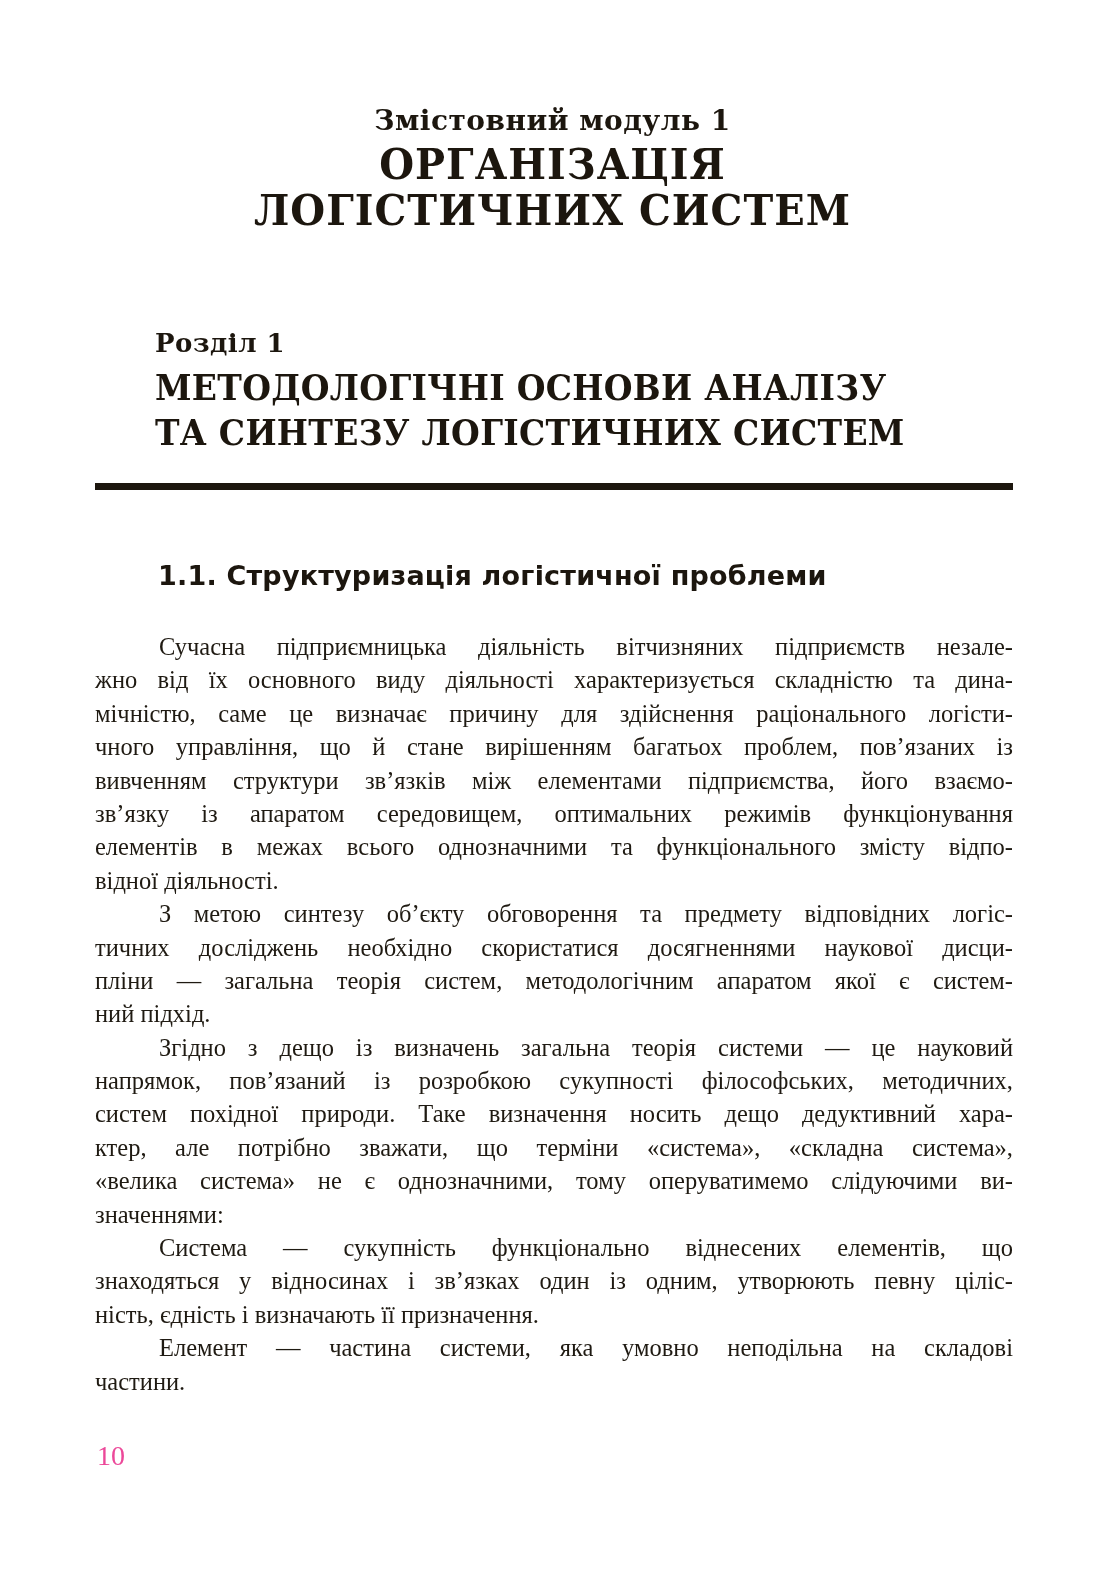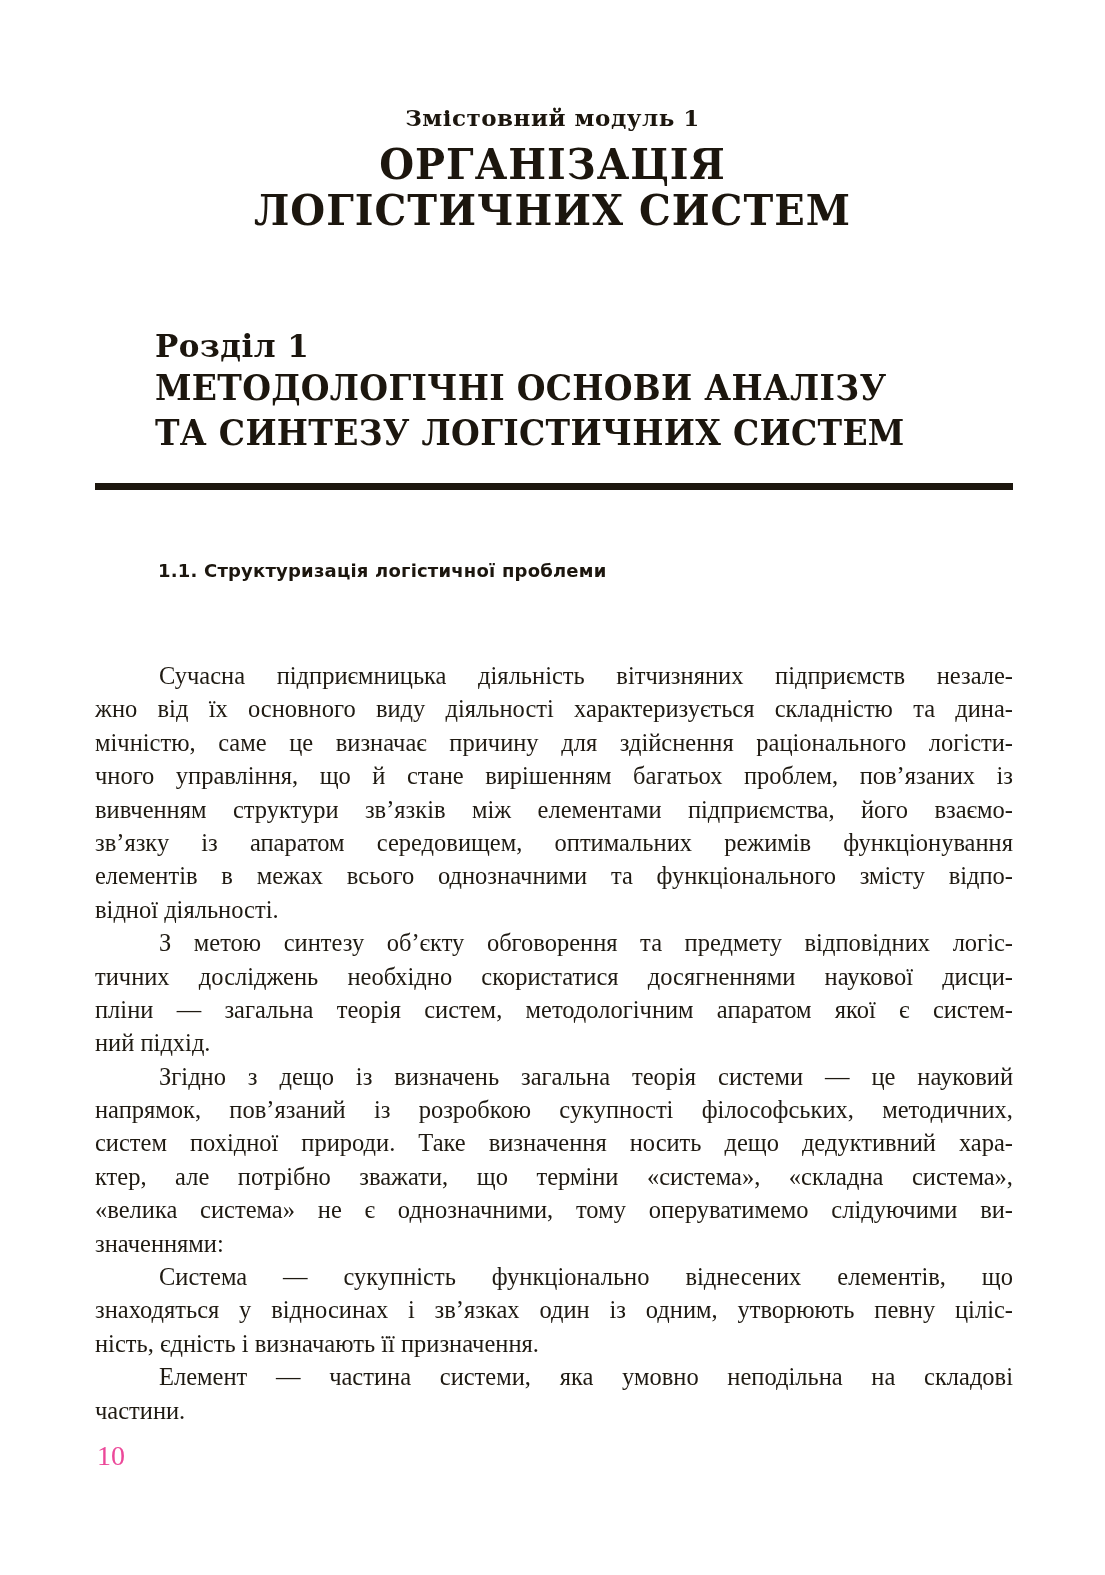--- a/index.html
+++ b/index.html
@@ -1,50 +1,50 @@
 <!DOCTYPE html>
 <html><head>
   <meta charset="utf-8">
   <style>
     html, body { margin: 0; padding: 0; background: #ffffff; }
     body { width: 1105px; height: 1575px; position: relative; overflow: hidden; color: #1c160e; }
     .page { position: absolute; left: 0; top: 0; width: 1105px; height: 1575px; }
     .module-label {
       position: absolute; left: 0; width: 1105px; top: 104px; text-align: center;
-      font-family: "DejaVu Serif", serif; font-weight: bold; font-size: 23px; letter-spacing: 0.5px;
+      font-family: "DejaVu Serif", serif; font-weight: bold; font-size: 28px; letter-spacing: 0.5px;
       color: #1c160e;
     }
     .module-title {
       position: absolute; left: 0; width: 1105px; text-align: center;
       font-family: "DejaVu Serif", serif; font-weight: bold; font-size: 40px; letter-spacing: 1px;
       transform: scaleY(1.08); color: #1c160e;
     }
     .module-title.l1 { top: 140px; }
     .module-title.l2 { top: 186px; }
     .section-label {
       position: absolute; left: 155px; top: 328px;
-      font-family: "DejaVu Serif", serif; font-weight: bold; font-size: 31px; letter-spacing: 0.5px;
+      font-family: "DejaVu Serif", serif; font-weight: bold; font-size: 26px; letter-spacing: 0.5px;
     }
     .section-title {
       position: absolute; left: 155px;
       font-family: "DejaVu Serif", serif; font-weight: bold; font-size: 33px; letter-spacing: 0.3px;
       transform-origin: left top; transform: scaleY(1.08);
     }
     .section-title.l1 { top: 367px; }
     .section-title.l2 { top: 412px; }
     .rule {
       position: absolute; left: 95px; top: 483px; width: 918px; height: 7px; background: #1c160e;
     }
     .subsection {
       position: absolute; left: 158px; top: 560px;
-      font-family: "DejaVu Sans", sans-serif; font-weight: bold; font-size: 18px; letter-spacing: 0.2px;
+      font-family: "DejaVu Sans", sans-serif; font-weight: bold; font-size: 27px; letter-spacing: 0.2px;
     }
     .body-text {
       position: absolute; left: 95px; width: 918px; top: 630px;
-      font-family: "Liberation Serif", serif; font-size: 24.5px; color: #1f1a12; margin-top: 29px;
+      font-family: "Liberation Serif", serif; font-size: 24.5px; color: #1f1a12;
     }
     .line {
       height: 33.4px; line-height: 33.4px; white-space: nowrap;
       text-align: justify; text-align-last: justify;
     }
     .line.indent { padding-left: 64px; }
     .line.last { text-align-last: left; }
     .page-number {
       position: absolute; left: 97px; top: 1440px;
       font-family: "Liberation Serif", serif; font-size: 28px; color: #ec4899;

